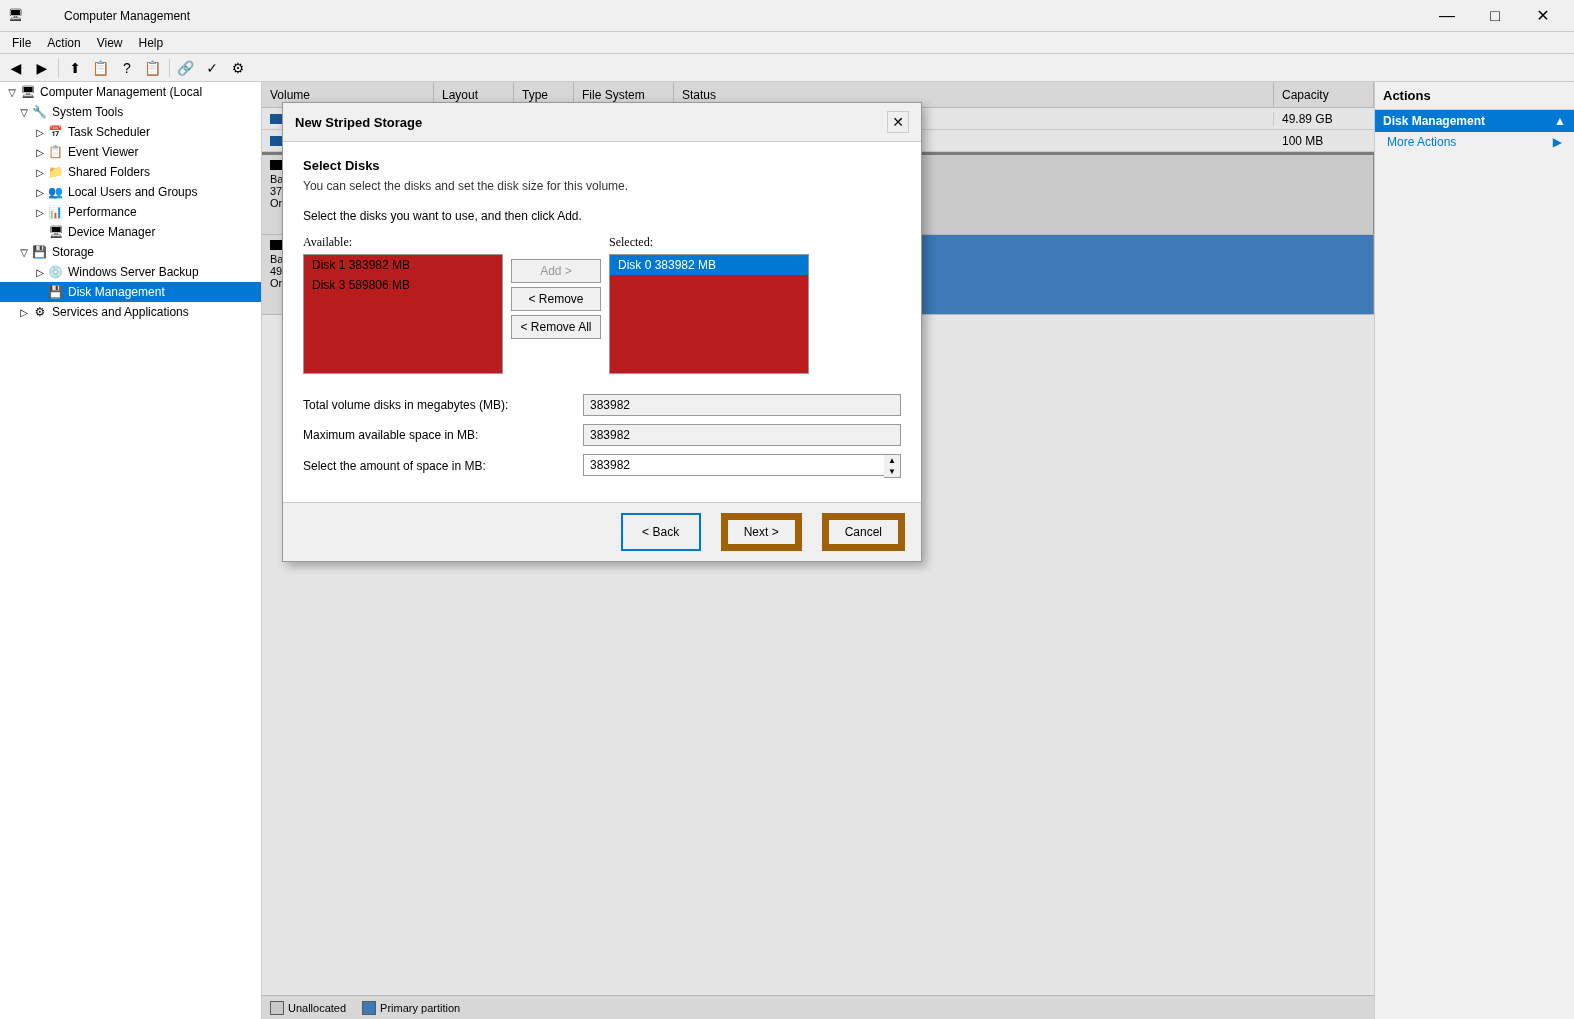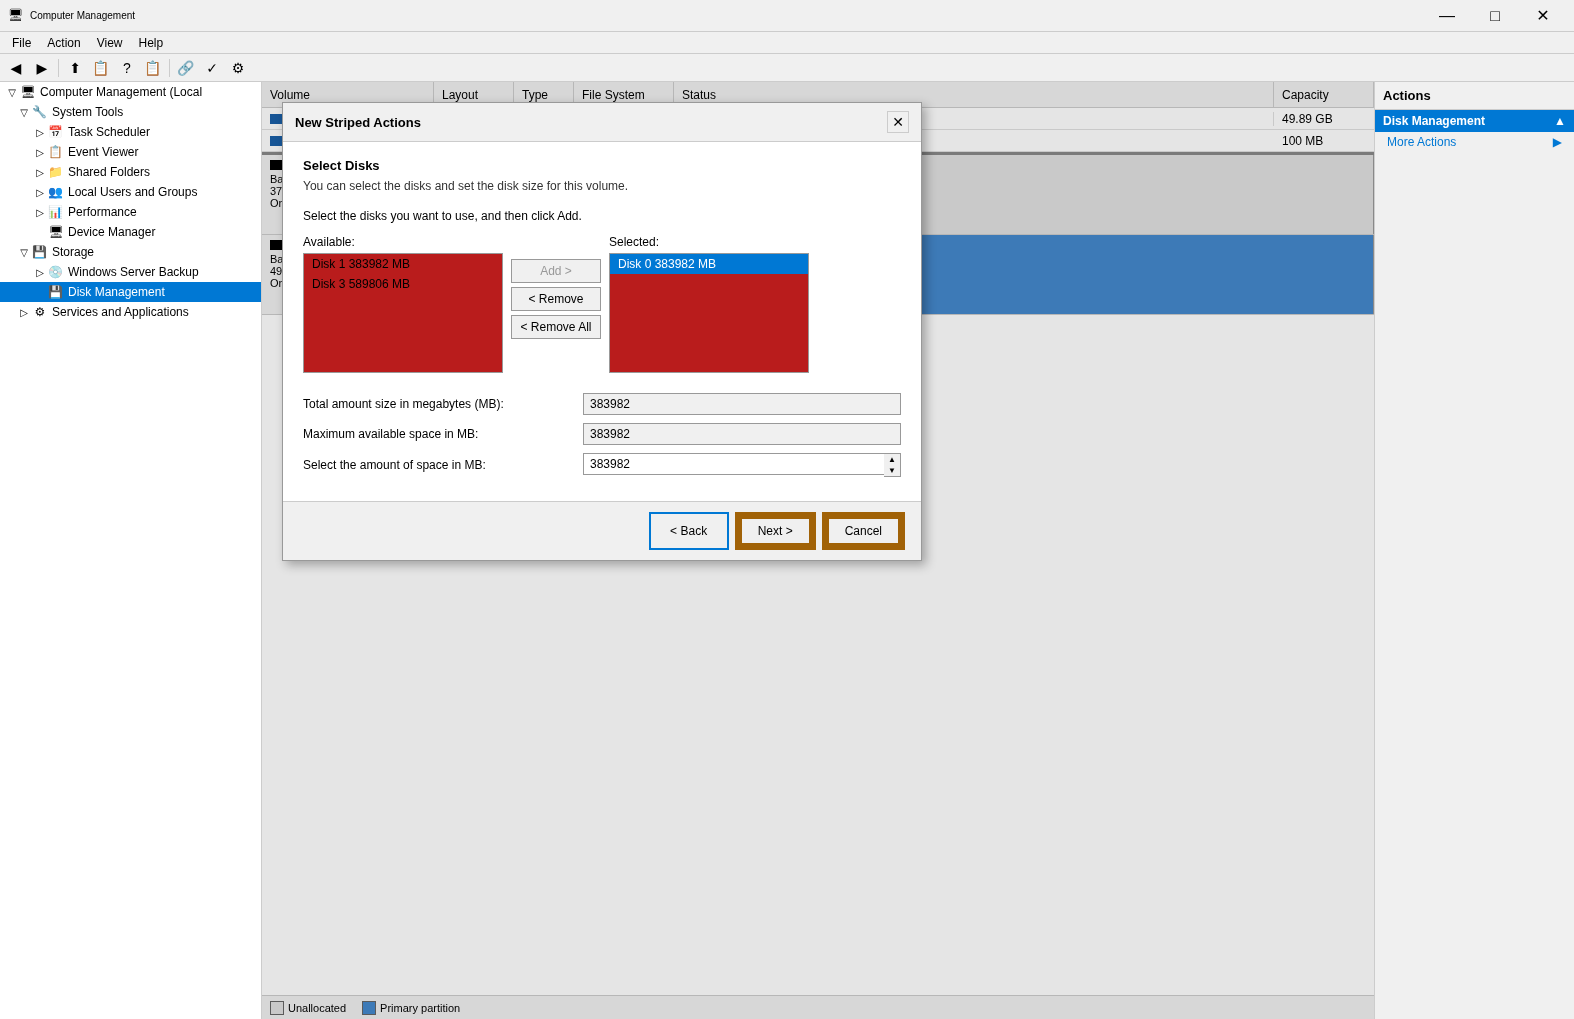--- a/index.html
+++ b/index.html
@@ -8,21 +8,21 @@
     
     .title-bar {
       background: #f0f0f0;
       height: 32px;
       display: flex;
       align-items: center;
       padding: 0 8px;
       border-bottom: 1px solid #ccc;
     }
     .title-bar-icon { width: 16px; height: 16px; margin-right: 6px; }
-    .title-bar-title { flex: 1; font-size: 10px; }
+    .title-bar-title { flex: 1; font-size: 12px; margin-left: 34px; }
     .title-bar-controls { display: flex; gap: 2px; }
     .title-bar-btn {
       width: 46px; height: 32px;
       border: none; background: transparent;
       font-size: 16px; cursor: pointer;
       display: flex; align-items: center; justify-content: center;
     }
 
     
     .menu-bar {
@@ -255,21 +255,21 @@
       border: 1px solid #999;
       background: #b91c1c;
       min-height: 120px;
       font-size: 12px;
     }
     .disk-list-item {
       padding: 3px 8px;
       cursor: pointer;
     }
     .disk-list-item.selected { background: #0078d4; color: white; }
-    .disk-select-label { font-size: 12px; margin-bottom: 4px; font-weight: normal; }
+    .disk-select-label { font-size: 12px; margin-bottom: 4px; font-weight: normal; font-family: Liberation Serif, serif; }
     .disk-btn-group {
       display: flex;
       flex-direction: column;
       gap: 4px;
       justify-content: center;
       padding-top: 24px;
     }
     .disk-btn {
       width: 90px;
       padding: 4px 8px;
@@ -323,21 +323,21 @@
       font-size: 8px;
       display: flex; align-items: center; justify-content: center;
     }
 
     
     .dialog-footer {
       padding: 10px 16px;
       background: #f0f0f0;
       display: flex;
       justify-content: flex-end;
-      gap: 6px;
+      gap: 20px;
       border-top: 1px solid #ccc;
     }
     .footer-btn {
       min-width: 80px;
       padding: 5px 16px;
       border: 7px solid #a16207;
       background: #f0f0f0;
       cursor: pointer;
       font-size: 12px;
     }
@@ -549,21 +549,21 @@
       <div class="legend-item">
         <div class="legend-color" style="background:#4488cc;"></div>
         <span>Primary partition</span>
       </div>
     </div>
 
     <div class="dialog-overlay">
       <div class="dialog">
 
         <div class="dialog-title-bar">
-          <span class="dialog-title">New Striped Actions</span>
+          <span class="dialog-title">New Striped Storage</span>
           <button class="dialog-close-btn">✕</button>
         </div>
 
         <div class="dialog-body">
           <div class="dialog-section-title">Select Disks</div>
           <div class="dialog-description">You can select the disks and set the disk size for this volume.</div>
           <div class="dialog-instruction">Select the disks you want to use, and then click Add.</div>
 
           <div class="disk-select-area">
 
@@ -583,21 +583,21 @@
 
             <div>
               <div class="disk-select-label">Selected:</div>
               <div class="disk-list-box">
                 <div class="disk-list-item selected">Disk 0    383982 MB</div>
               </div>
             </div>
           </div>
 
           <div class="info-row">
-            <span class="info-label">Total amount size in megabytes (MB):</span>
+            <span class="info-label">Total volume disks in megabytes (MB):</span>
             <div class="info-value">
               <span>383982</span>
             </div>
           </div>
           <div class="info-row">
             <span class="info-label">Maximum available space in MB:</span>
             <div class="info-value">
               <span>383982</span>
             </div>
           </div>

